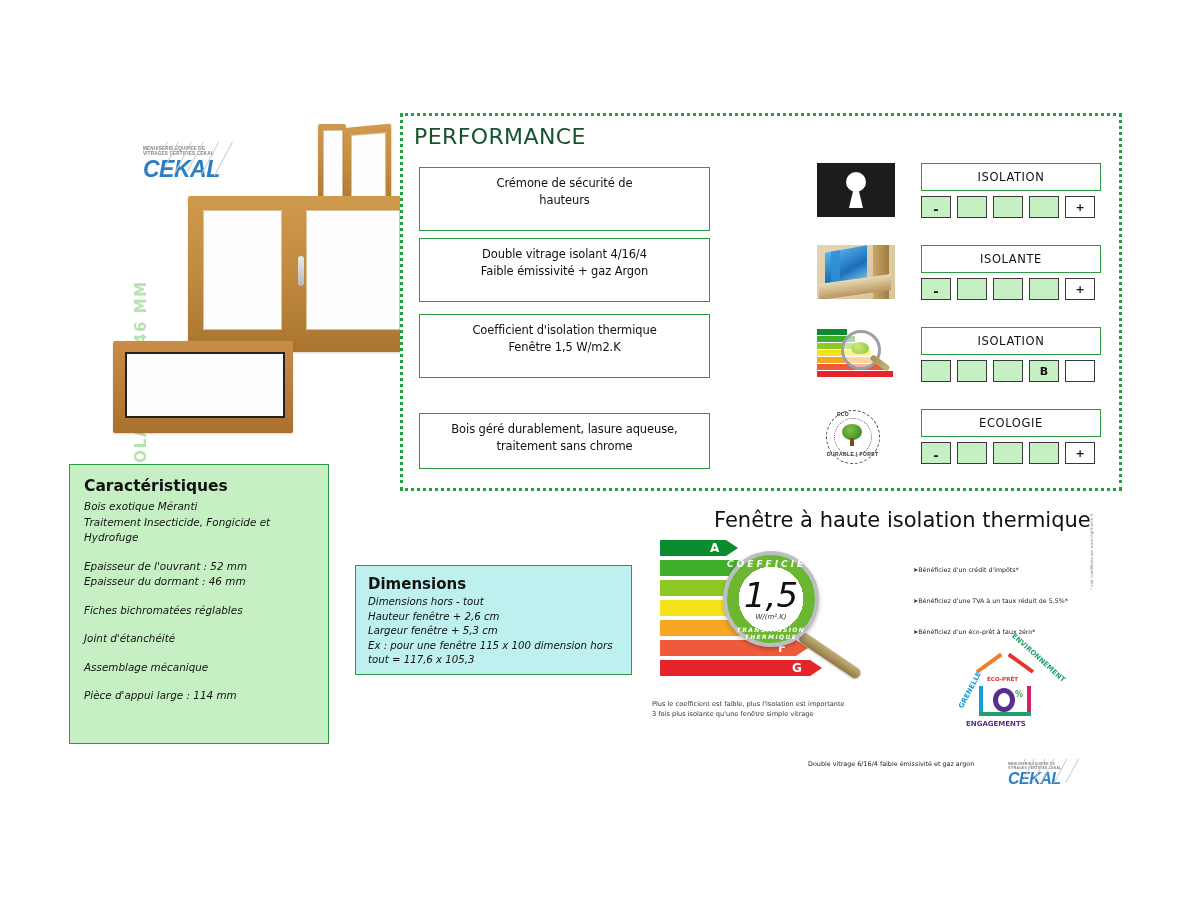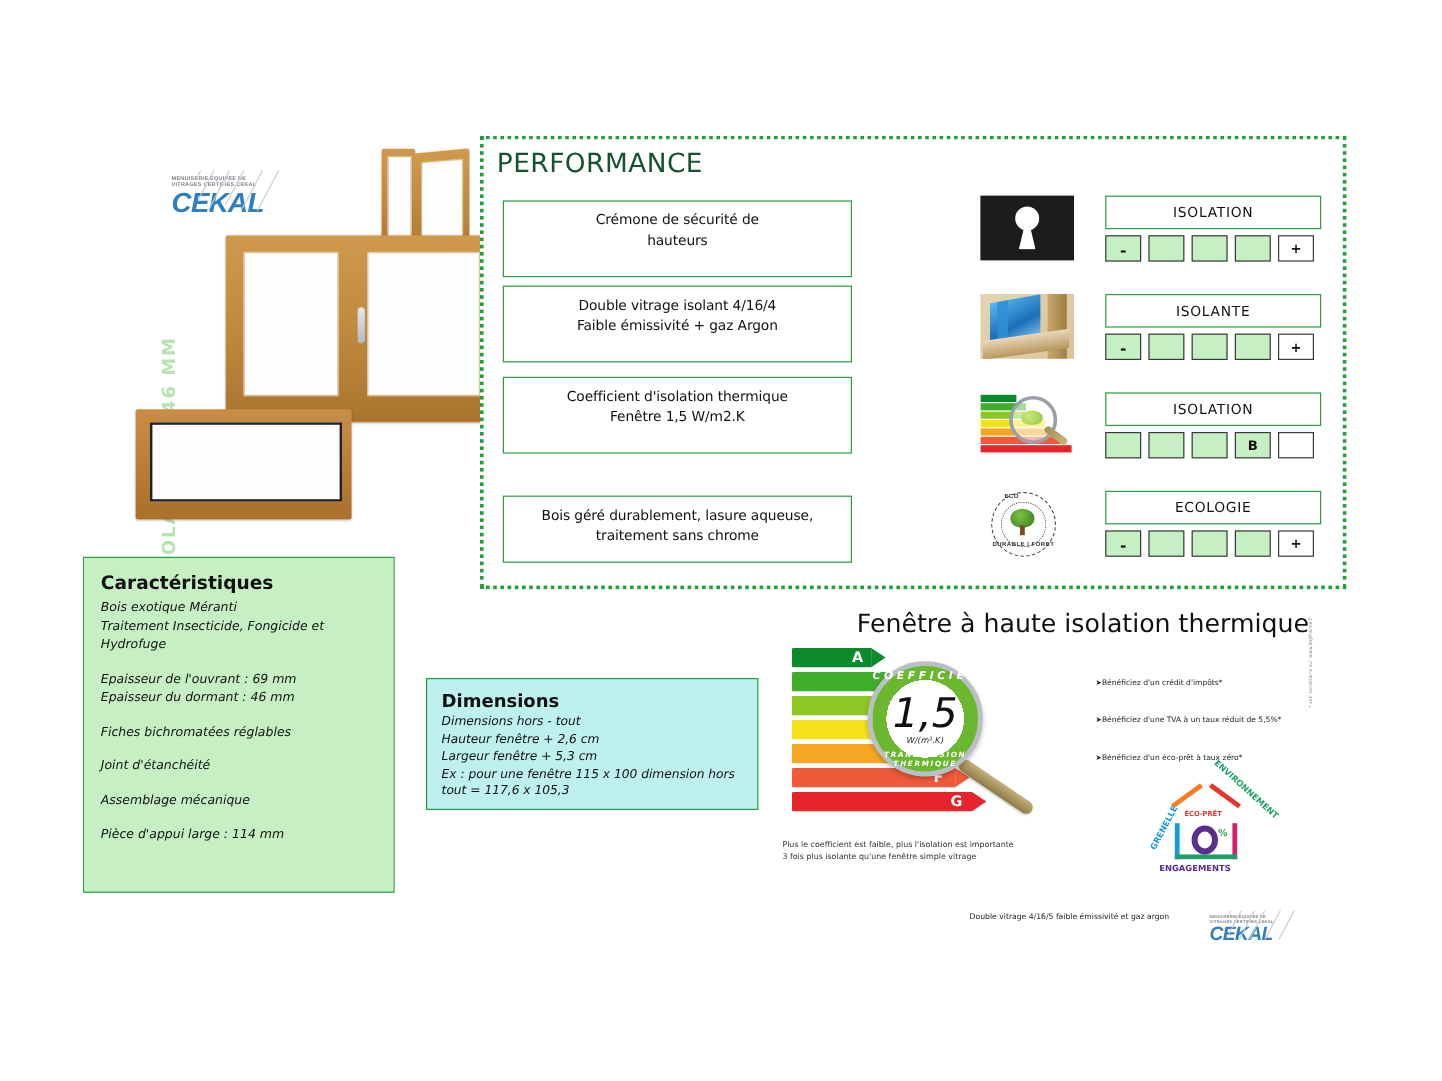--- a/index.html
+++ b/index.html
@@ -303,21 +303,21 @@
       <div class="cell off">+</div>
     </div>
   </div>
 
   <div class="carac">
     <h3>Caractéristiques</h3>
     <p>Bois exotique Méranti</p>
     <p>Traitement Insecticide, Fongicide et</p>
     <p>Hydrofuge</p>
     <div class="gap"></div>
-    <p>Epaisseur de l'ouvrant : 69 mm</p>
+    <p>Epaisseur de l'ouvrant : 52 mm</p>
     <p>Epaisseur du dormant : 46 mm</p>
     <div class="gap"></div>
     <p>Fiches bichromatées réglables</p>
     <div class="gap"></div>
     <p>Joint d'étanchéité</p>
     <div class="gap"></div>
     <p>Assemblage mécanique</p>
     <div class="gap"></div>
     <p>Pièce d'appui large : 114 mm</p>
   </div>
@@ -395,21 +395,21 @@
         <div class="base"></div>
       <div class="ecopret">ÉCO-PRÊT</div>
       <div class="zero"></div>
       <div class="pct">%</div>
     </div>
     <div class="gr-t a">GRENELLE</div>
     <div class="gr-t b">ENVIRONNEMENT</div>
     <div class="gr-t c">ENGAGEMENTS</div>
   </div>
 
-  <div class="br-foot">Double vitrage 4/16/5 faible émissivité et gaz argon</div>
+  <div class="br-foot">Double vitrage 6/16/4 faible émissivité et gaz argon</div>
   <div class="microtext">* voir conditions sur www.legifrance.fr</div>
 
   <div class="cekal small" style="left:1008px;top:762px;">
     <div class="slashes">
       <i style="left:4px;top:-6px;"></i>
         <i style="left:14px;top:-8px;"></i>
       <i style="left:24px;top:-6px;"></i>
         <i style="left:34px;top:-9px;"></i>
       <i style="left:46px;top:-7px;"></i>
         <i style="left:56px;top:-4px;"></i>

